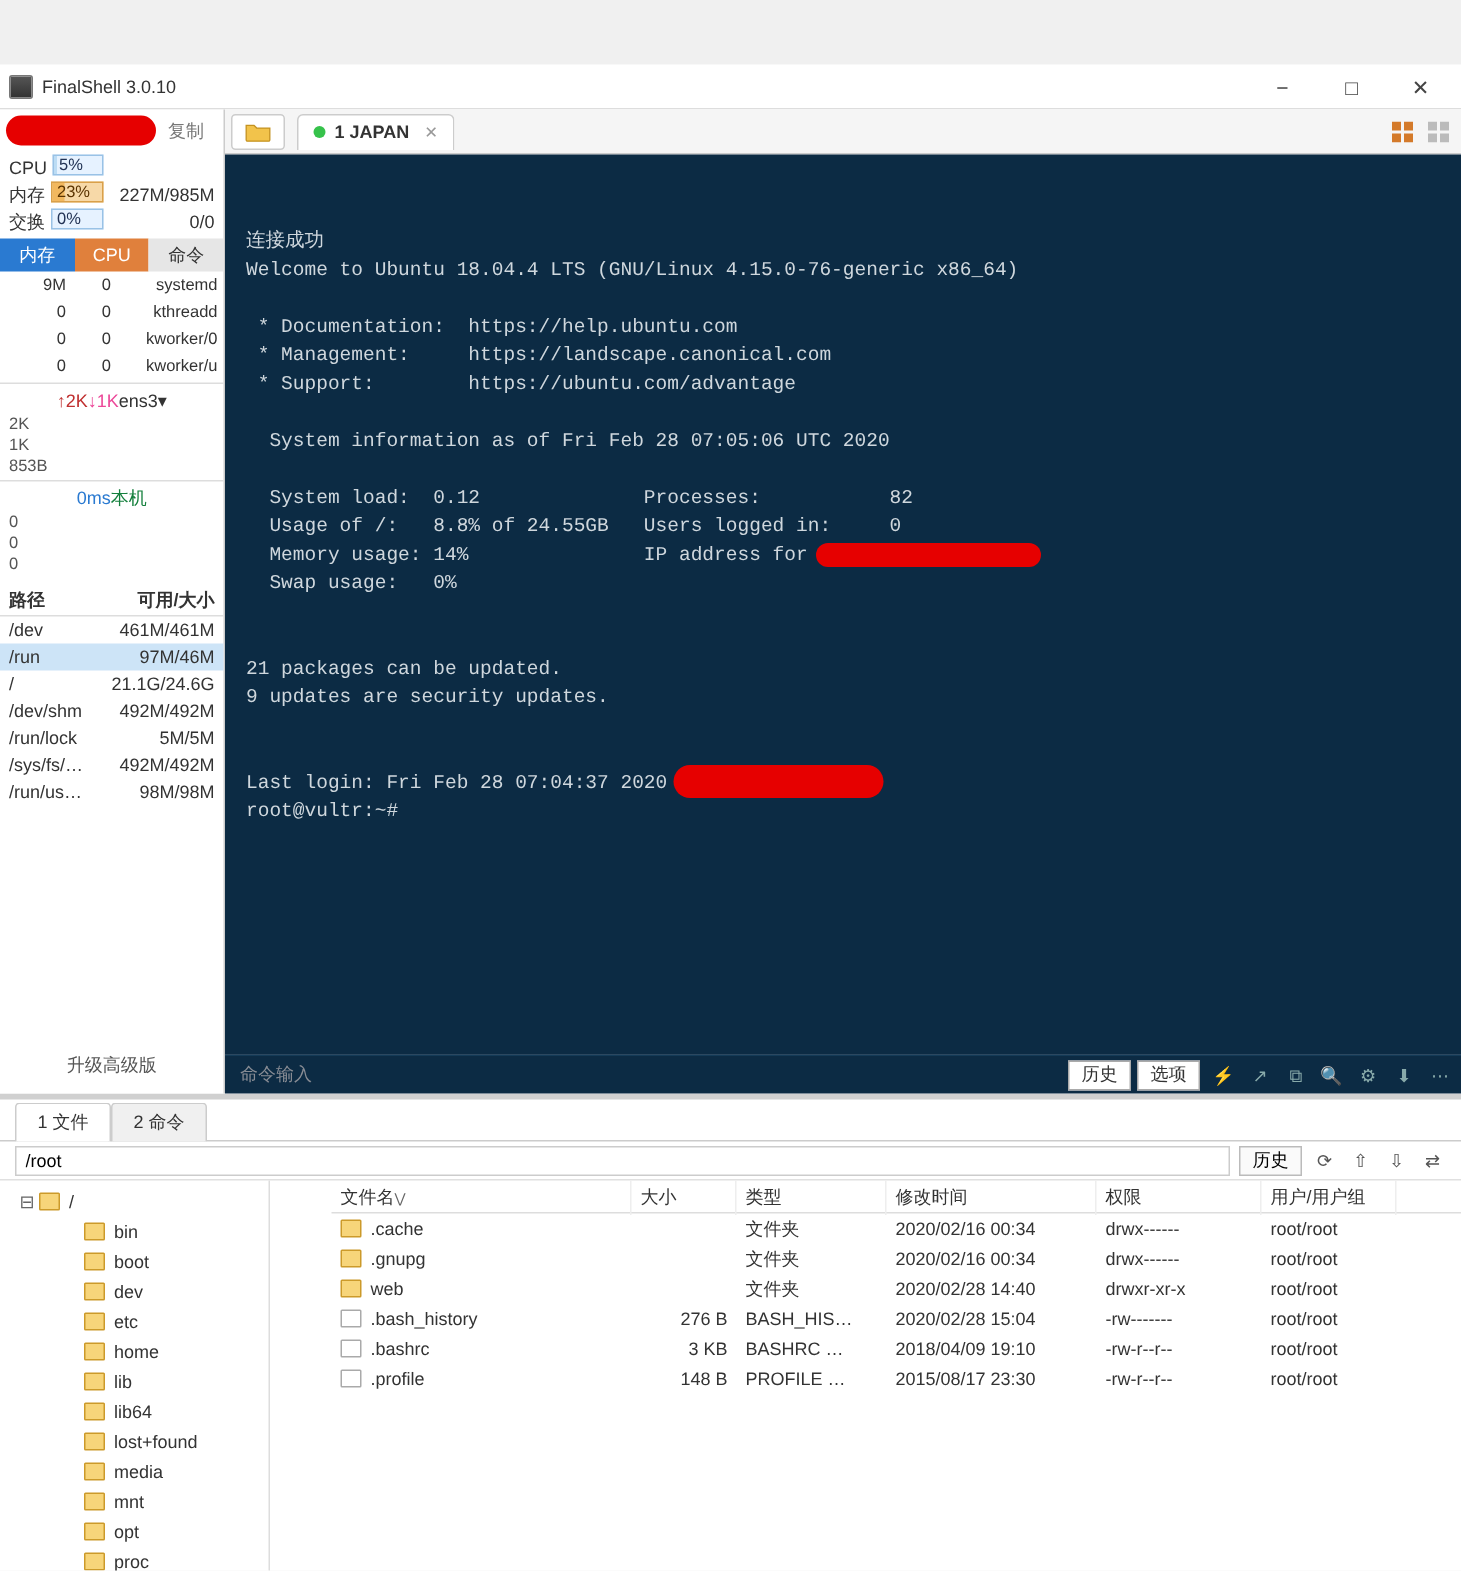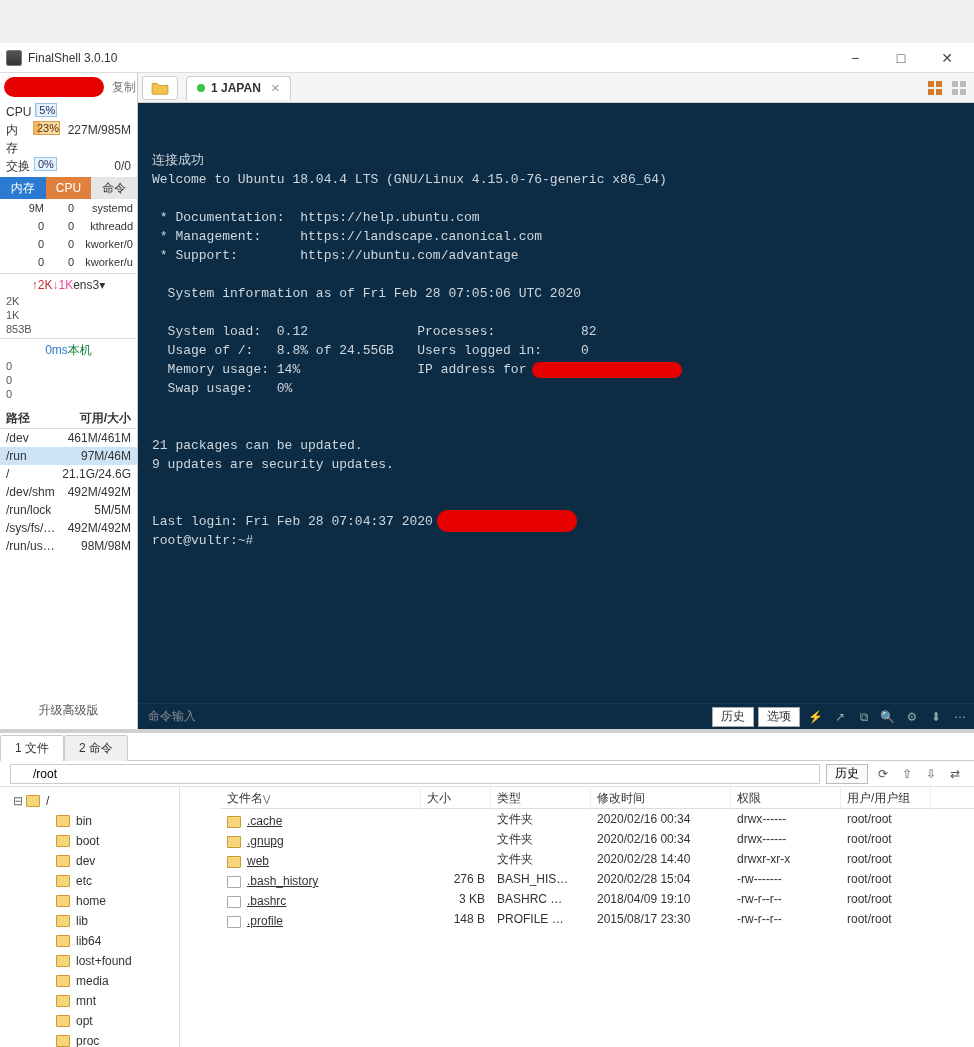--- a/index.html
+++ b/index.html
@@ -37,21 +37,21 @@
     font-size: 14px; color: #444;
   }
 
   .main-row {
     display: flex;
     height: 656px;
   }
 
   
   .left-panel {
-    width: 138px;
+    width: 150px;
     background: #fff;
     border-right: 1px solid #ccc;
     display: flex;
     flex-direction: column;
     font-size: 12px;
   }
   .redact {
     background: #e60000;
     border-radius: 16px;
     height: 16px;
@@ -175,33 +175,34 @@
   .bottom {
     height: 361px;
     background: #fff;
     border-top: 4px solid #d0d0d0;
     display:flex;
     flex-direction:column;
   }
   .bot-tabs {
     height:28px; display:flex; align-items:flex-end;
     border-bottom:1px solid #ccc;
+    padding-left:10px;
   }
   .bot-tab {
     padding:4px 14px; border:1px solid #ccc; border-bottom:none;
     background:#fff; border-radius:3px 3px 0 0; font-size:12px;
     position:relative; top:1px;
   }
   .bot-tab.inactive { background:#f0f0f0;}
   .bot-addr {
     height:26px; display:flex; align-items:center; padding:0 10px;
     border-bottom:1px solid #e0e0e0;
   }
   .bot-addr input {
-    flex:1; height:20px; border:1px solid #ccc; padding:0 22px; font-size:12px;
+    flex:1; height:20px; border:1px solid #ccc; padding:0 6px; font-size:12px;
   }
   .ba-btn { height:20px; padding:0 8px; border:1px solid #bbb; background:#fafafa; margin-left:6px; font-size:12px;}
   .ba-icon { width:18px; height:18px; margin-left:6px; display:flex;align-items:center;justify-content:center; color:#555;}
   .file-area {
     flex:1; display:flex;
   }
   .tree {
     width:180px; border-right:1px solid #ddd; padding:4px 2px; overflow:auto;
     font-size:12px;
   }
@@ -218,21 +219,21 @@
     border-bottom:1px solid #ddd; height:22px;
   }
   .flh div { padding:3px 6px; border-right:1px solid #eee; display:flex;align-items:center;}
   .flh .sort::after { content:" ⋁"; font-size:9px; color:#666;}
   .flrow {
     display:grid;
     grid-template-columns: 200px 70px 100px 140px 110px 90px;
     height:20px;
   }
   .flrow div { padding:1px 6px; display:flex; align-items:center;}
-  .flrow .nm { display:flex; align-items:flex-end;text-decoration:underline;}
+  .flrow .nm { display:flex; align-items:center;}
   .flrow .fic {
     width:14px;height:12px; background:#f7d57a; border:1px solid #cc9a2a; margin-right:6px; border-radius:1px;
   }
   .flrow .fic.file { background:#fff; border:1px solid #aaa; border-radius:1px;}
   svg { display:block; }
 </style>
 </head>
 <body>
 
 <div class="titlebar">

